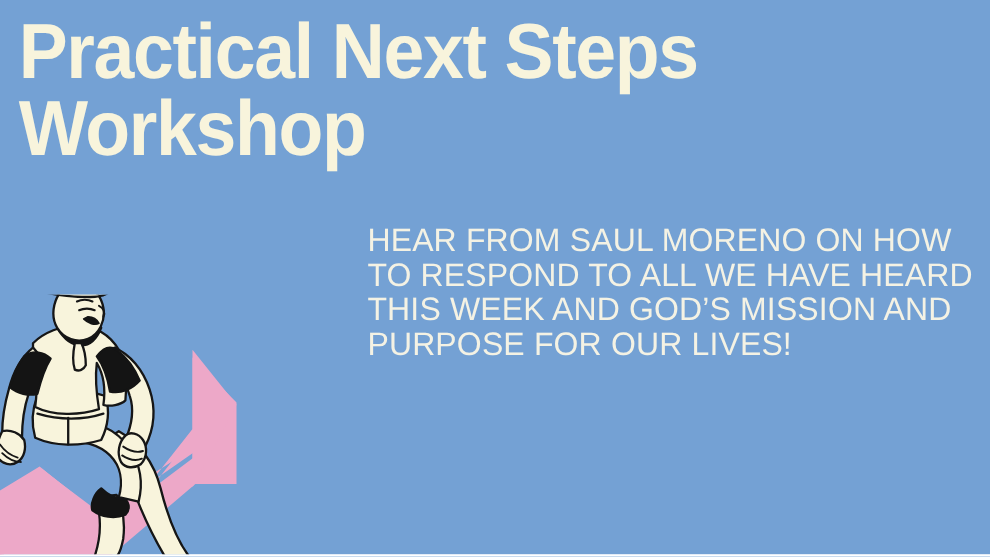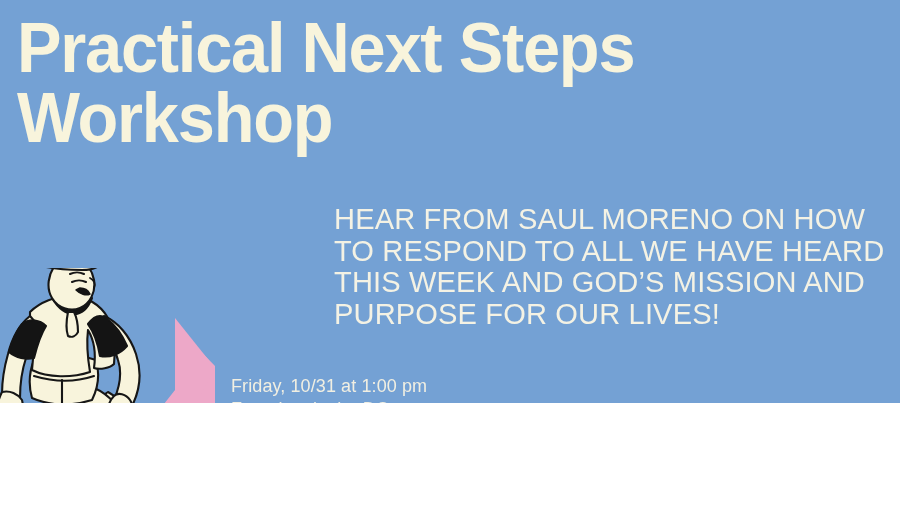--- a/index.html
+++ b/index.html
@@ -4,21 +4,21 @@
 <title>Practical Next Steps Workshop</title>
 <style>
   html, body {
     margin: 0;
     padding: 0;
     background: #ffffff;
   }
   #slide {
     position: relative;
     width: 900px;
-    height: 403px;
+    height: 504px;
     overflow: hidden;
     background: #74a1d4;
     font-family: "Liberation Sans", sans-serif;
     -webkit-font-smoothing: antialiased;
   }
 
   
   #title {
     position: absolute;
     left: 17px;
@@ -155,16 +155,14 @@
                  C104 204 92 202 84 196 C82 190 86 180 92 176 Z" fill="#141414" stroke="#141414"></path>
       </g>
     </svg>
   </div>
 
   <h1 id="title">Practical Next Steps
 Workshop</h1>
 
   <p id="body-copy">HEAR FROM SAUL MORENO ON HOW TO RESPOND TO ALL WE HAVE HEARD THIS WEEK AND GOD’S MISSION AND PURPOSE FOR OUR LIVES!</p>
 
-  <p id="details">Friday, 10/31 at 1:00 pm
-Founders in the DC</p>
 
 </div>
 
 </body></html>

